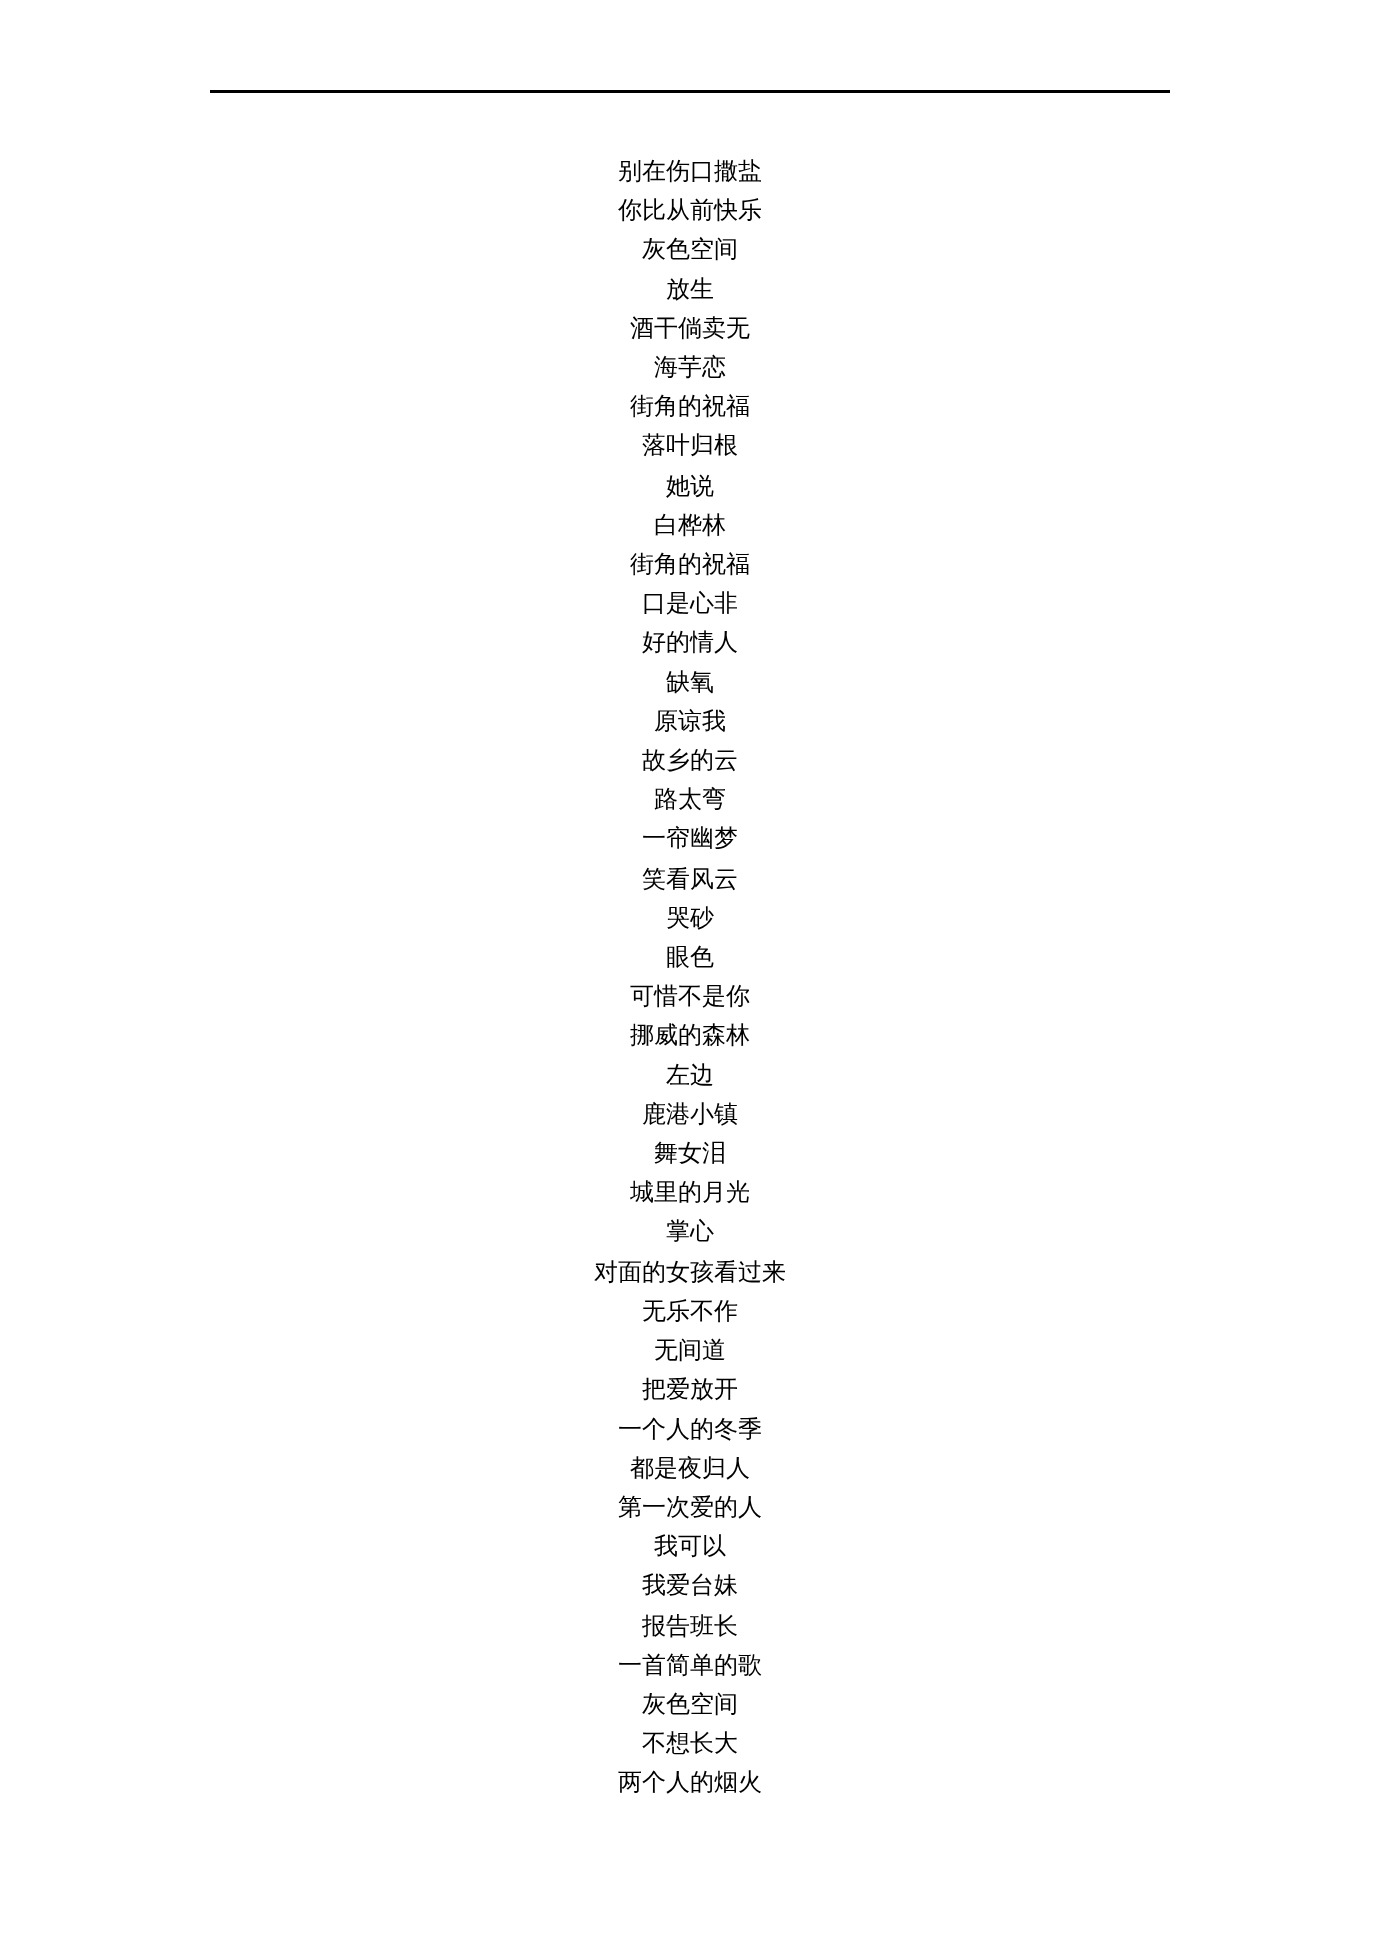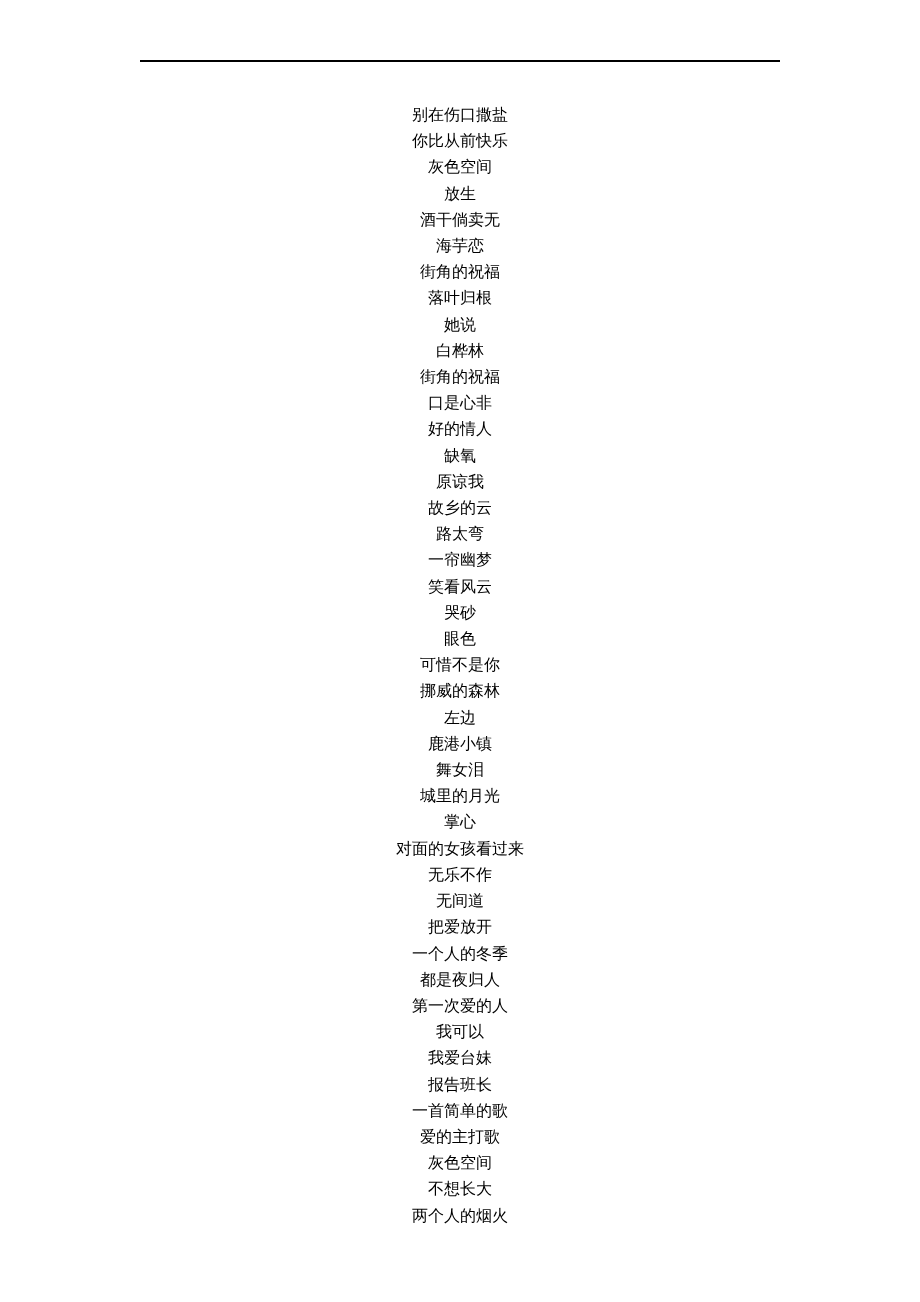--- a/index.html
+++ b/index.html
@@ -68,18 +68,17 @@
       <li>无乐不作</li>
       <li>无间道</li>
       <li>把爱放开</li>
       <li>一个人的冬季</li>
       <li>都是夜归人</li>
       <li>第一次爱的人</li>
       <li>我可以</li>
       <li>我爱台妹</li>
       <li>报告班长</li>
       <li>一首简单的歌</li>
-      <li>爱的主打歌</li>
       <li>灰色空间</li>
       <li>不想长大</li>
       <li>两个人的烟火</li>
     </ul>
 </div>
 
 </body></html>

